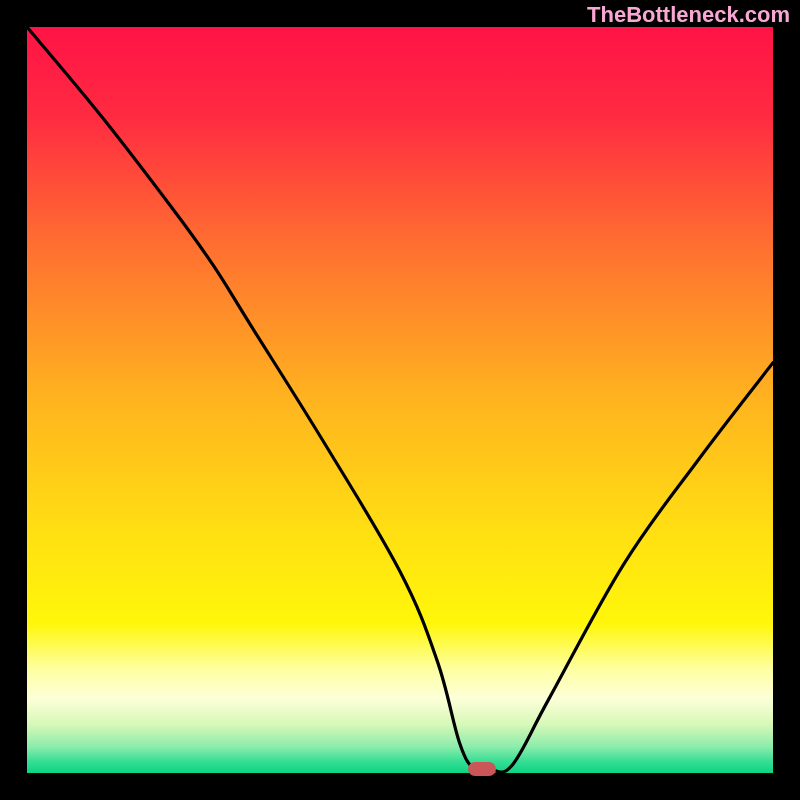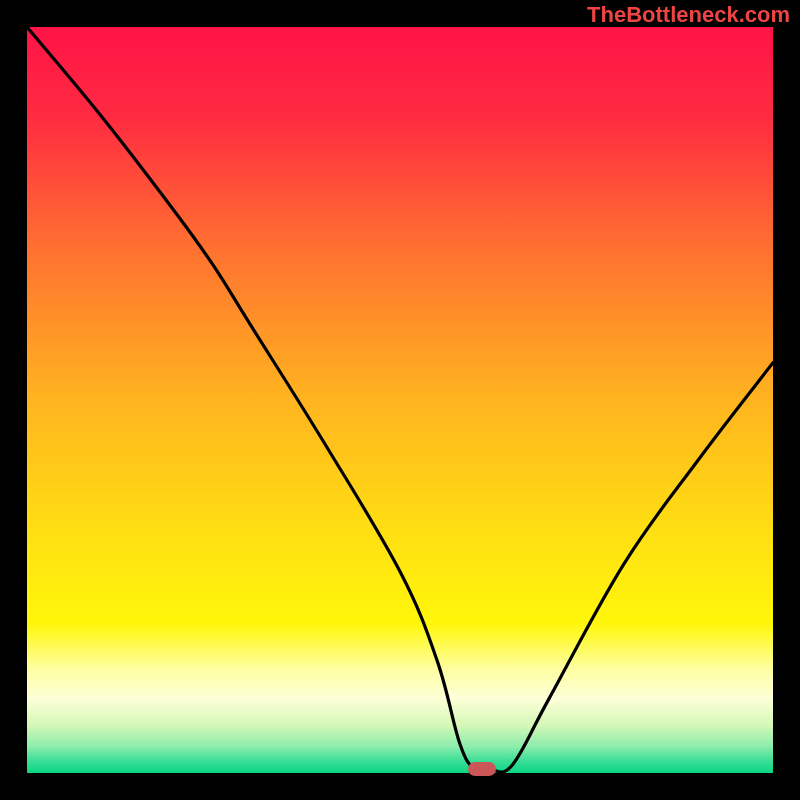--- a/index.html
+++ b/index.html
@@ -13,21 +13,21 @@
   .container {
     position: relative;
     width: 800px;
     height: 800px;
     background: #000;
   }
   .watermark {
     position: absolute;
     top: 2px;
     right: 10px;
-    color: #ef4444;
+    color: #f9a8d4;
     font-family: Arial, Helvetica, sans-serif;
     font-size: 22px;
     font-weight: 600;
     z-index: 5;
   }
   .plot-area {
     position: absolute;
     left: 27px;
     top: 27px;
     width: 746px;

